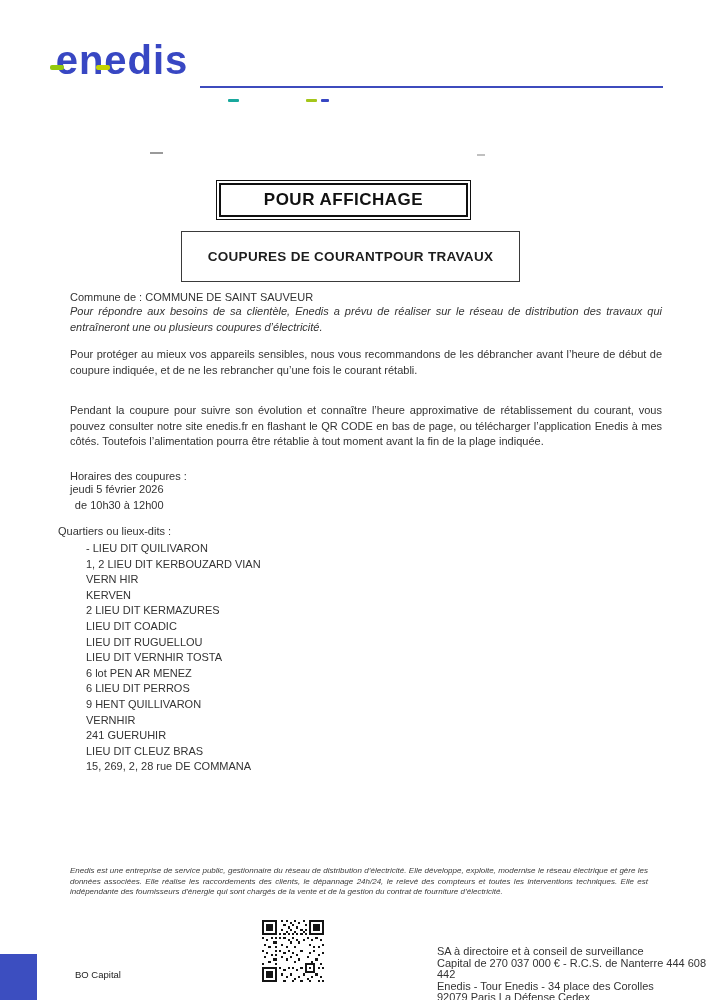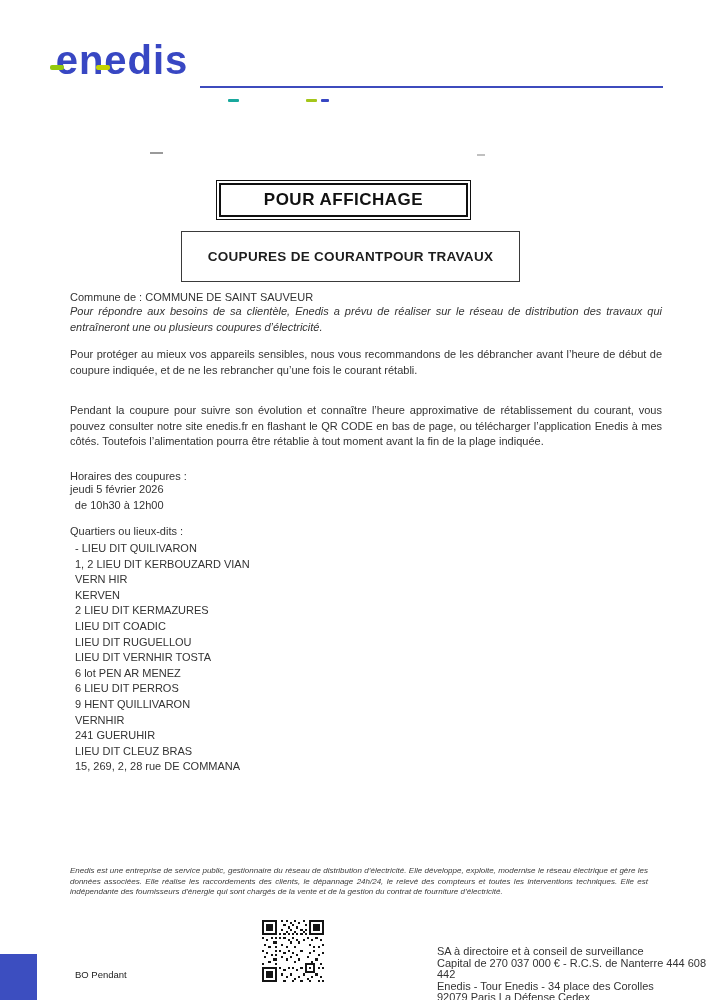--- a/index.html
+++ b/index.html
@@ -60,23 +60,23 @@
   .para {
     position:absolute; left:70px; width:592px;
     font-size:11px; line-height:15.5px; text-align:justify; color:#333;
   }
   .para-1 { top:304px;font-style:italic; }
   .para-2 { top:347px; }
   .para-3 { top:403px; }
 
   .horaires-label  { position:absolute; left:70px; top:443px; font-size:11px; color:#333;margin-top:27px; }
   .schedule        { position:absolute; left:70px; top:482px; font-size:11px; line-height:15.5px; color:#333;text-align:right; }
-  .quartiers-label { position:absolute; left:70px; top:525px; font-size:11px; color:#333; }
+  .quartiers-label { position:absolute; left:58px; top:525px; font-size:11px; color:#333; }
 
-  .locations { position:absolute; left:75px; top:541px; list-style:none; }
+  .locations { position:absolute; left:86px; top:541px; list-style:none; }
   .locations li { font-size:11px; line-height:15.6px; color:#333; }
 
   
   .disclaimer {
     position:absolute; left:70px; top:866px; width:578px;
     font-size:8px; font-style:italic; line-height:10.5px;
     text-align:justify; color:#3c3c3c;
   }
   .qr { position:absolute; left:262px; top:920px; width:62px; height:62px; }
   .company {
@@ -169,17 +169,17 @@
     </g>
   </svg>
 
   <div class="company">
     <div>SA à directoire et à conseil de surveillance</div>
     <div>Capital de 270 037 000 € - R.C.S. de Nanterre 444 608 442</div>
     <div>Enedis - Tour Enedis - 34 place des Corolles</div>
     <div>92079 Paris La Défense Cedex</div>
   </div>
 
-  <div class="footer-office">BO Pendant</div>
+  <div class="footer-office">BO Capital</div>
   <div class="footer-site">enedis.fr</div>
   <div class="corner-block"></div>
 
 </div>
 
 </body></html>

